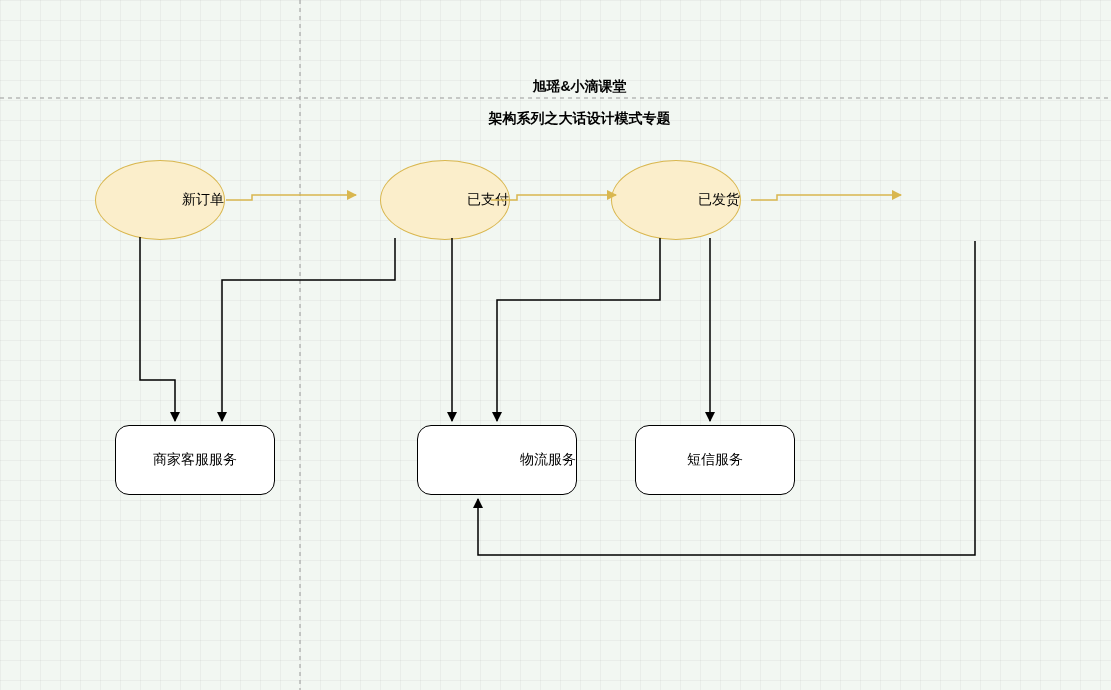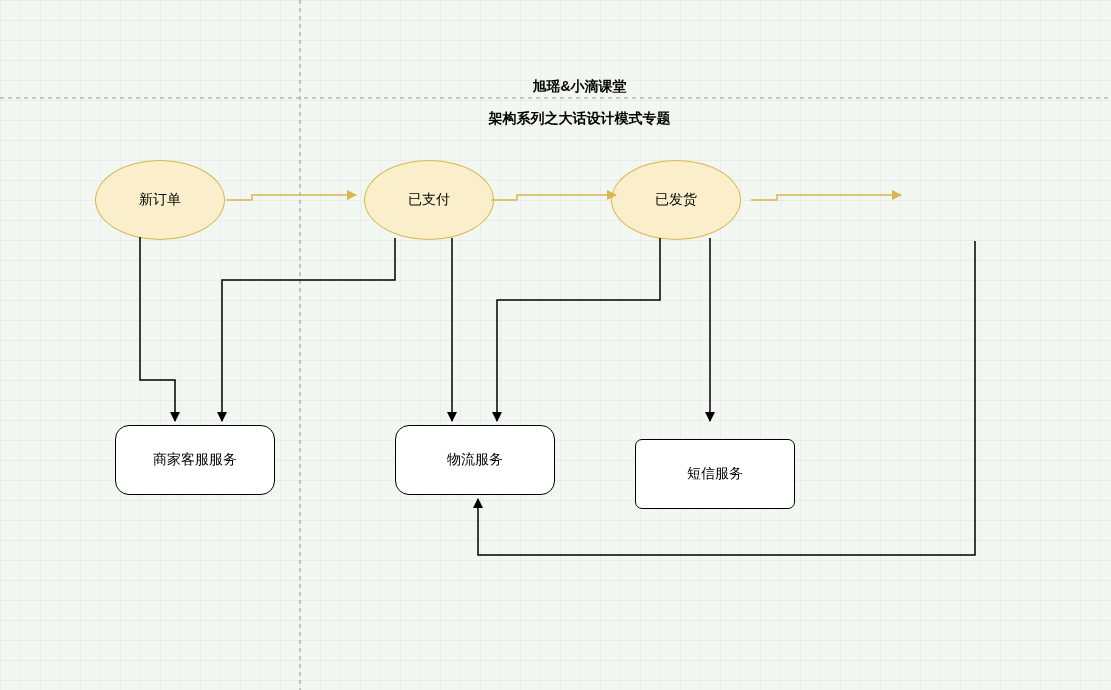--- a/index.html
+++ b/index.html
@@ -39,21 +39,21 @@
   }
   .node-ellipse {
     position: absolute;
     width: 130px;
     height: 80px;
     background: #fbeecb;
     border: 1.5px solid #d9b74f;
     border-radius: 50%;
     display: flex;
     align-items: center;
-    justify-content: center;
+    justify-content: flex-end;
     font-size: 14px;
     box-sizing: border-box;
   }
   .node-rect {
     position: absolute;
     width: 160px;
     height: 70px;
     background: #fff;
     border: 1.5px solid #000;
     border-radius: 14px;
@@ -73,34 +73,34 @@
     <line x1="0" y1="98" x2="1111" y2="98" stroke="#999" stroke-width="1" stroke-dasharray="4,4"></line>
     <line x1="300" y1="0" x2="300" y2="690" stroke="#999" stroke-width="1" stroke-dasharray="4,4"></line>
   </svg>
 
   <div class="title-line" style="top:78px;">旭瑶&amp;小滴课堂</div>
   <div class="title-line" style="top:110px;">架构系列之大话设计模式专题</div>
 
   <div class="node-ellipse" style="left:95px;  top:160px;">
     <span>新订单</span>
   </div>
-  <div class="node-ellipse" style="left:364px; top:160px;">
+  <div class="node-ellipse" style="left:380px; top:160px;">
     <span>已支付</span>
   </div>
   <div class="node-ellipse" style="left:611px; top:160px;">
     <span>已发货</span>
   </div>
 
   <div class="node-rect" style="left:115px; top:425px;">
     <span>商家客服服务</span>
   </div>
-  <div class="node-rect" style="left:395px; top:425px;">
+  <div class="node-rect" style="left:417px; top:425px;justify-content:flex-end;">
     <span>物流服务</span>
   </div>
-  <div class="node-rect" style="left:635px; top:439px;border-radius:7px;">
+  <div class="node-rect" style="left:635px; top:425px;">
     <span>短信服务</span>
   </div>
 
   <svg class="overlay">
     <defs>
       <marker id="arrow-gold" viewBox="0 0 10 10" refX="9" refY="5" markerWidth="7" markerHeight="7" orient="auto-start-reverse">
         <path d="M 0 0 L 10 5 L 0 10 z" fill="#d9b74f"></path>
       </marker>
       <marker id="arrow-black" viewBox="0 0 10 10" refX="9" refY="5" markerWidth="7" markerHeight="7" orient="auto-start-reverse">
         <path d="M 0 0 L 10 5 L 0 10 z" fill="#000"></path>

